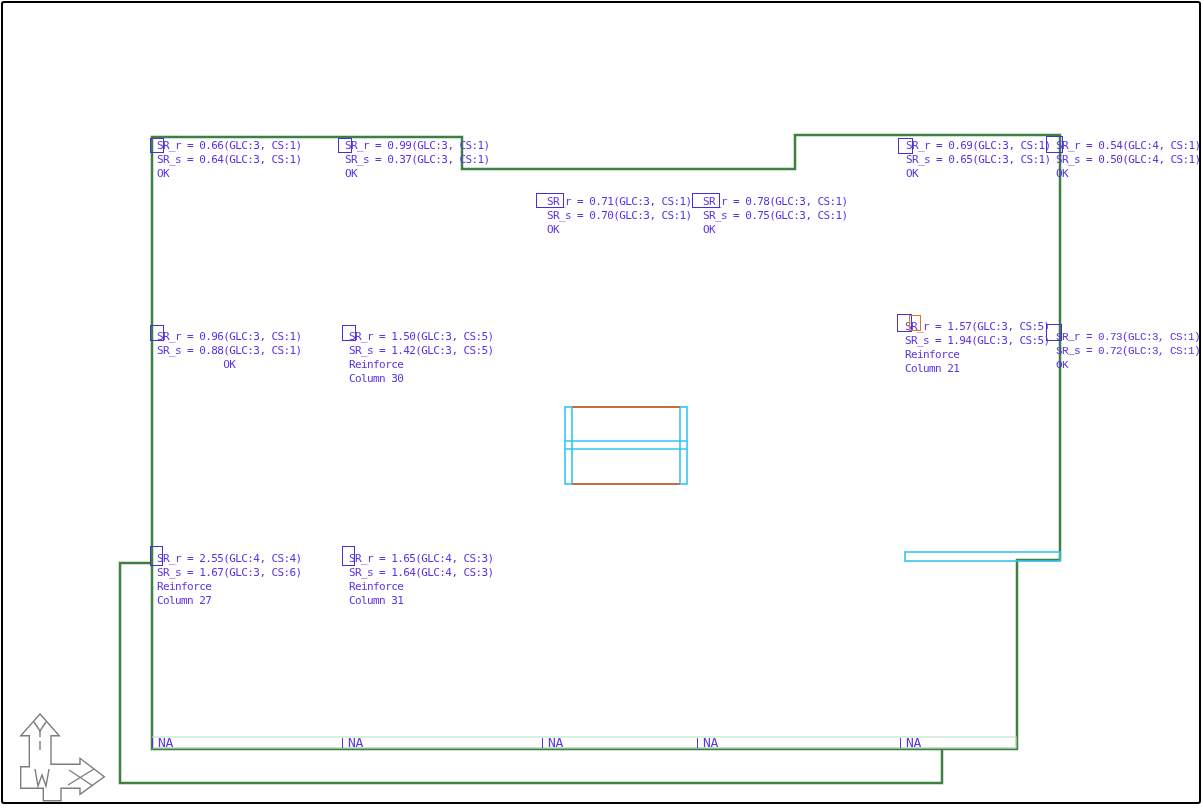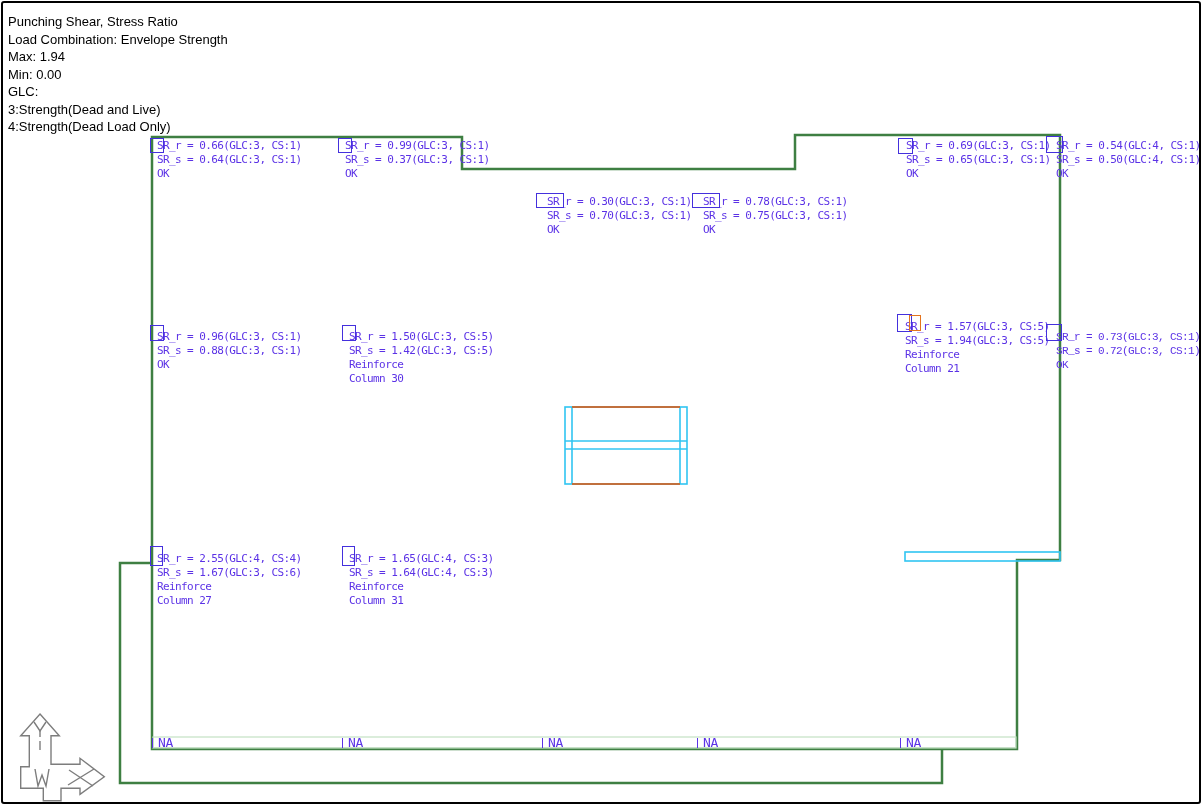--- a/index.html
+++ b/index.html
@@ -75,30 +75,29 @@
       <g>
         <polyline class="axisline" points="35,769 38,786 42,775 46,786 49,769"></polyline>
       </g>
       <g>
         <line class="axisline" x1="68" y1="785" x2="94" y2="769"></line>
         <line class="axisline" x1="69" y1="770" x2="93" y2="786"></line>
       </g>
     </g>
   </svg>
 
-  <div id="header"><div>Punching Shear, Stress Ratio</div><div>Load Combination: Envelope Strength</div><div>Max: 1.94</div><div>Min: 0.00</div><div>GLC:</div><div>3:Strength(Dead and Live)</div><div>4:Strength(Dead Load Only)</div></div>
 
   <div id="ann-layer">
       <div class="ann" style="left: 157px; top: 139px;"><div class="marker" style="left: -7px; top: -1px; width: 12px; height: 13px;"></div><div>SR_r = 0.66(GLC:3, CS:1)</div><div>SR_s = 0.64(GLC:3, CS:1)</div><div>OK</div></div>
       <div class="ann" style="left: 345px; top: 139px;"><div class="marker" style="left: -7px; top: -1px; width: 12px; height: 13px;"></div><div>SR_r = 0.99(GLC:3, CS:1)</div><div>SR_s = 0.37(GLC:3, CS:1)</div><div>OK</div></div>
-      <div class="ann" style="left: 547px; top: 195px;"><div class="marker" style="left: -11px; top: -2px; width: 26px; height: 13px;"></div><div>SR_r = 0.30(GLC:3, CS:1)</div><div>SR_s = 0.70(GLC:3, CS:1)</div><div>OK</div></div>
+      <div class="ann" style="left: 547px; top: 195px;"><div class="marker" style="left: -11px; top: -2px; width: 26px; height: 13px;"></div><div>SR_r = 0.71(GLC:3, CS:1)</div><div>SR_s = 0.70(GLC:3, CS:1)</div><div>OK</div></div>
       <div class="ann" style="left: 703px; top: 195px;"><div class="marker" style="left: -11px; top: -2px; width: 26px; height: 13px;"></div><div>SR_r = 0.78(GLC:3, CS:1)</div><div>SR_s = 0.75(GLC:3, CS:1)</div><div>OK</div></div>
       <div class="ann" style="left: 906px; top: 139px;"><div class="marker" style="left: -8px; top: -1px; width: 13px; height: 14px;"></div><div>SR_r = 0.69(GLC:3, CS:1)</div><div>SR_s = 0.65(GLC:3, CS:1)</div><div>OK</div></div>
       <div class="ann" style="left: 1056px; top: 139px;"><div class="marker" style="left: -10px; top: -3px; width: 15px; height: 15px;"></div><div>SR_r = 0.54(GLC:4, CS:1)</div><div>SR_s = 0.50(GLC:4, CS:1)</div><div>OK</div></div>
-      <div class="ann" style="left: 157px; top: 330px;"><div class="marker" style="left: -7px; top: -5px; width: 12px; height: 14px;"></div><div>SR_r = 0.96(GLC:3, CS:1)</div><div>SR_s = 0.88(GLC:3, CS:1)</div><div>OK</div></div>
+      <div class="ann" style="left: 157px; top: 330px; text-align: center;"><div class="marker" style="left: -7px; top: -5px; width: 12px; height: 14px;"></div><div>SR_r = 0.96(GLC:3, CS:1)</div><div>SR_s = 0.88(GLC:3, CS:1)</div><div>OK</div></div>
       <div class="ann" style="left: 349px; top: 330px;"><div class="marker" style="left: -7px; top: -5px; width: 12px; height: 14px;"></div><div>SR_r = 1.50(GLC:3, CS:5)</div><div>SR_s = 1.42(GLC:3, CS:5)</div><div>Reinforce</div><div>Column 30</div></div>
       <div class="ann" style="left: 905px; top: 312px; margin-top: 8px;"><div class="marker" style="left: -8px; top: -6px; width: 13px; height: 16px;"></div><div class="marker orange" style="left: 4px; top: -5px; width: 10px; height: 14px;"></div><div>SR_r = 1.57(GLC:3, CS:5)</div><div>SR_s = 1.94(GLC:3, CS:5)</div><div>Reinforce</div><div>Column 21</div></div>
       <div class="ann" style="left: 1056px; top: 330px; font-family: Liberation Mono, monospace;"><div class="marker" style="left: -10px; top: -6px; width: 14px; height: 15px;"></div><div>SR_r = 0.73(GLC:3, CS:1)</div><div>SR_s = 0.72(GLC:3, CS:1)</div><div>OK</div></div>
       <div class="ann" style="left: 157px; top: 552px;"><div class="marker" style="left: -7px; top: -6px; width: 11px; height: 18px;"></div><div>SR_r = 2.55(GLC:4, CS:4)</div><div>SR_s = 1.67(GLC:3, CS:6)</div><div>Reinforce</div><div>Column 27</div></div>
       <div class="ann" style="left: 349px; top: 552px;"><div class="marker" style="left: -7px; top: -6px; width: 11px; height: 18px;"></div><div>SR_r = 1.65(GLC:4, CS:3)</div><div>SR_s = 1.64(GLC:4, CS:3)</div><div>Reinforce</div><div>Column 31</div></div>
       <div class="na" style="left: 158px; top: 738px;"><span class="tick"></span><span>NA</span></div>
       <div class="na" style="left: 348px; top: 738px;"><span class="tick"></span><span>NA</span></div>
       <div class="na" style="left: 548px; top: 738px;"><span class="tick"></span><span>NA</span></div>
       <div class="na" style="left: 703px; top: 738px;"><span class="tick"></span><span>NA</span></div>
       <div class="na" style="left: 906px; top: 738px;"><span class="tick"></span><span>NA</span></div>

